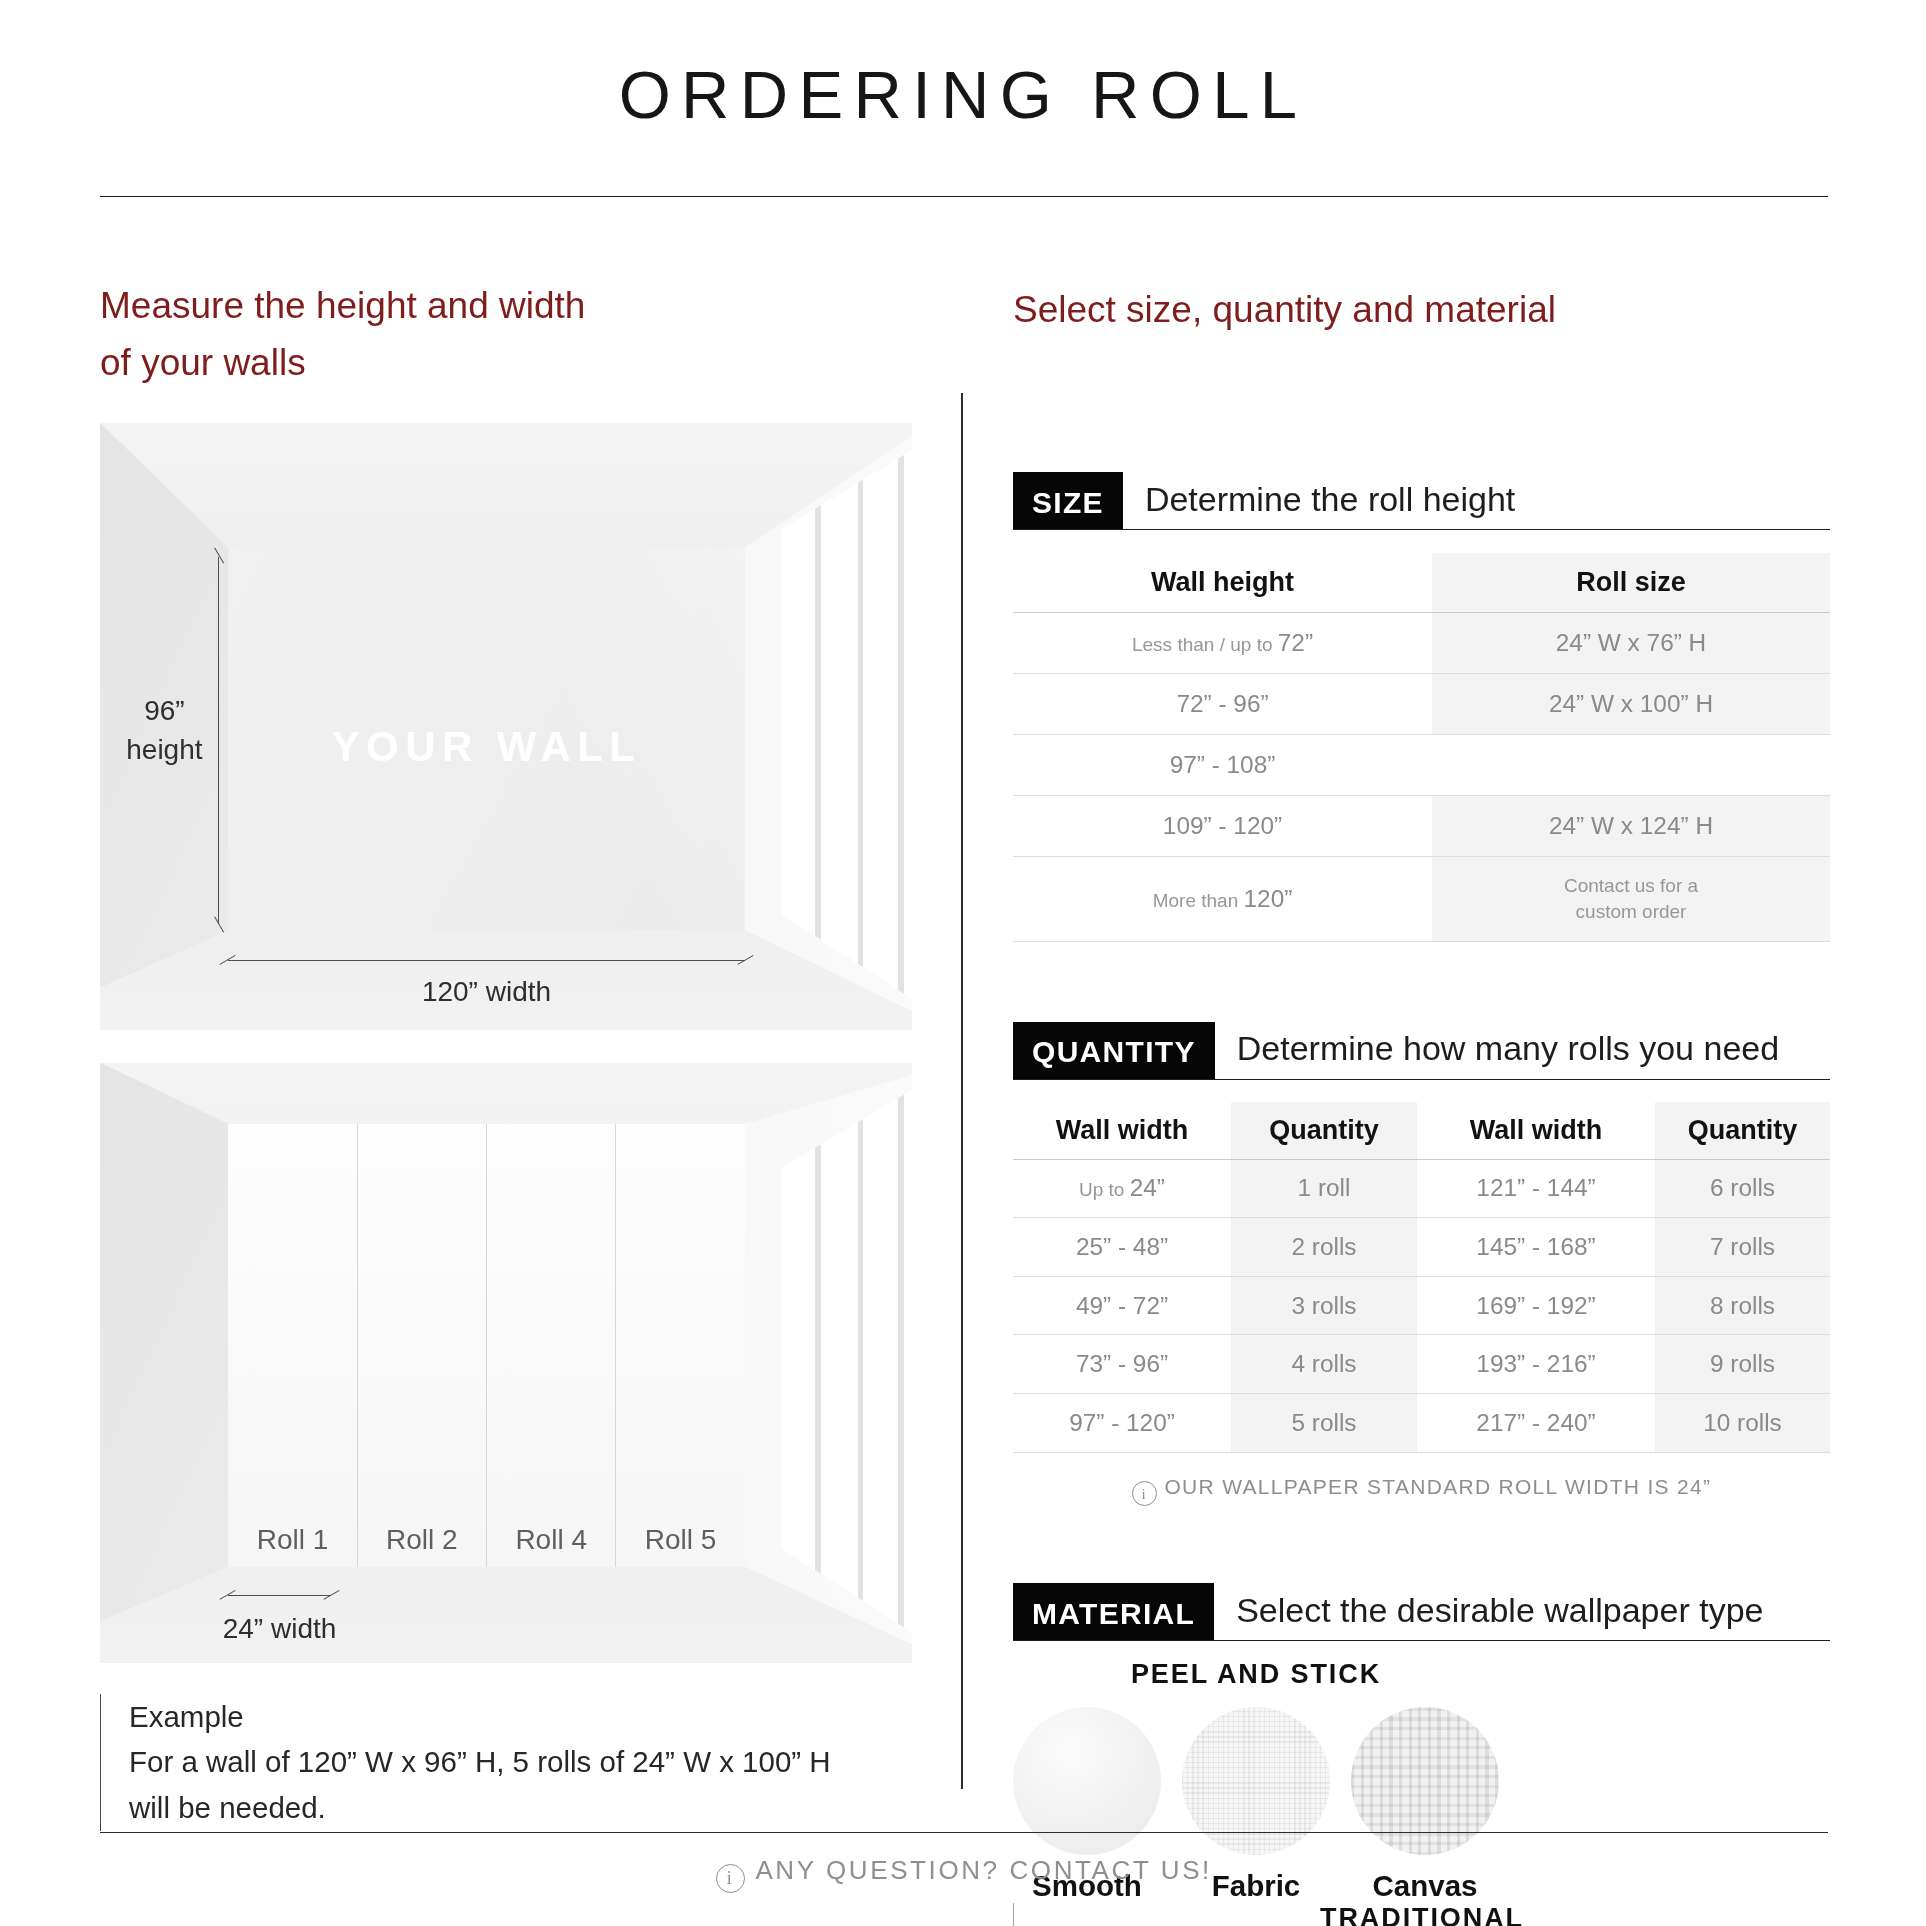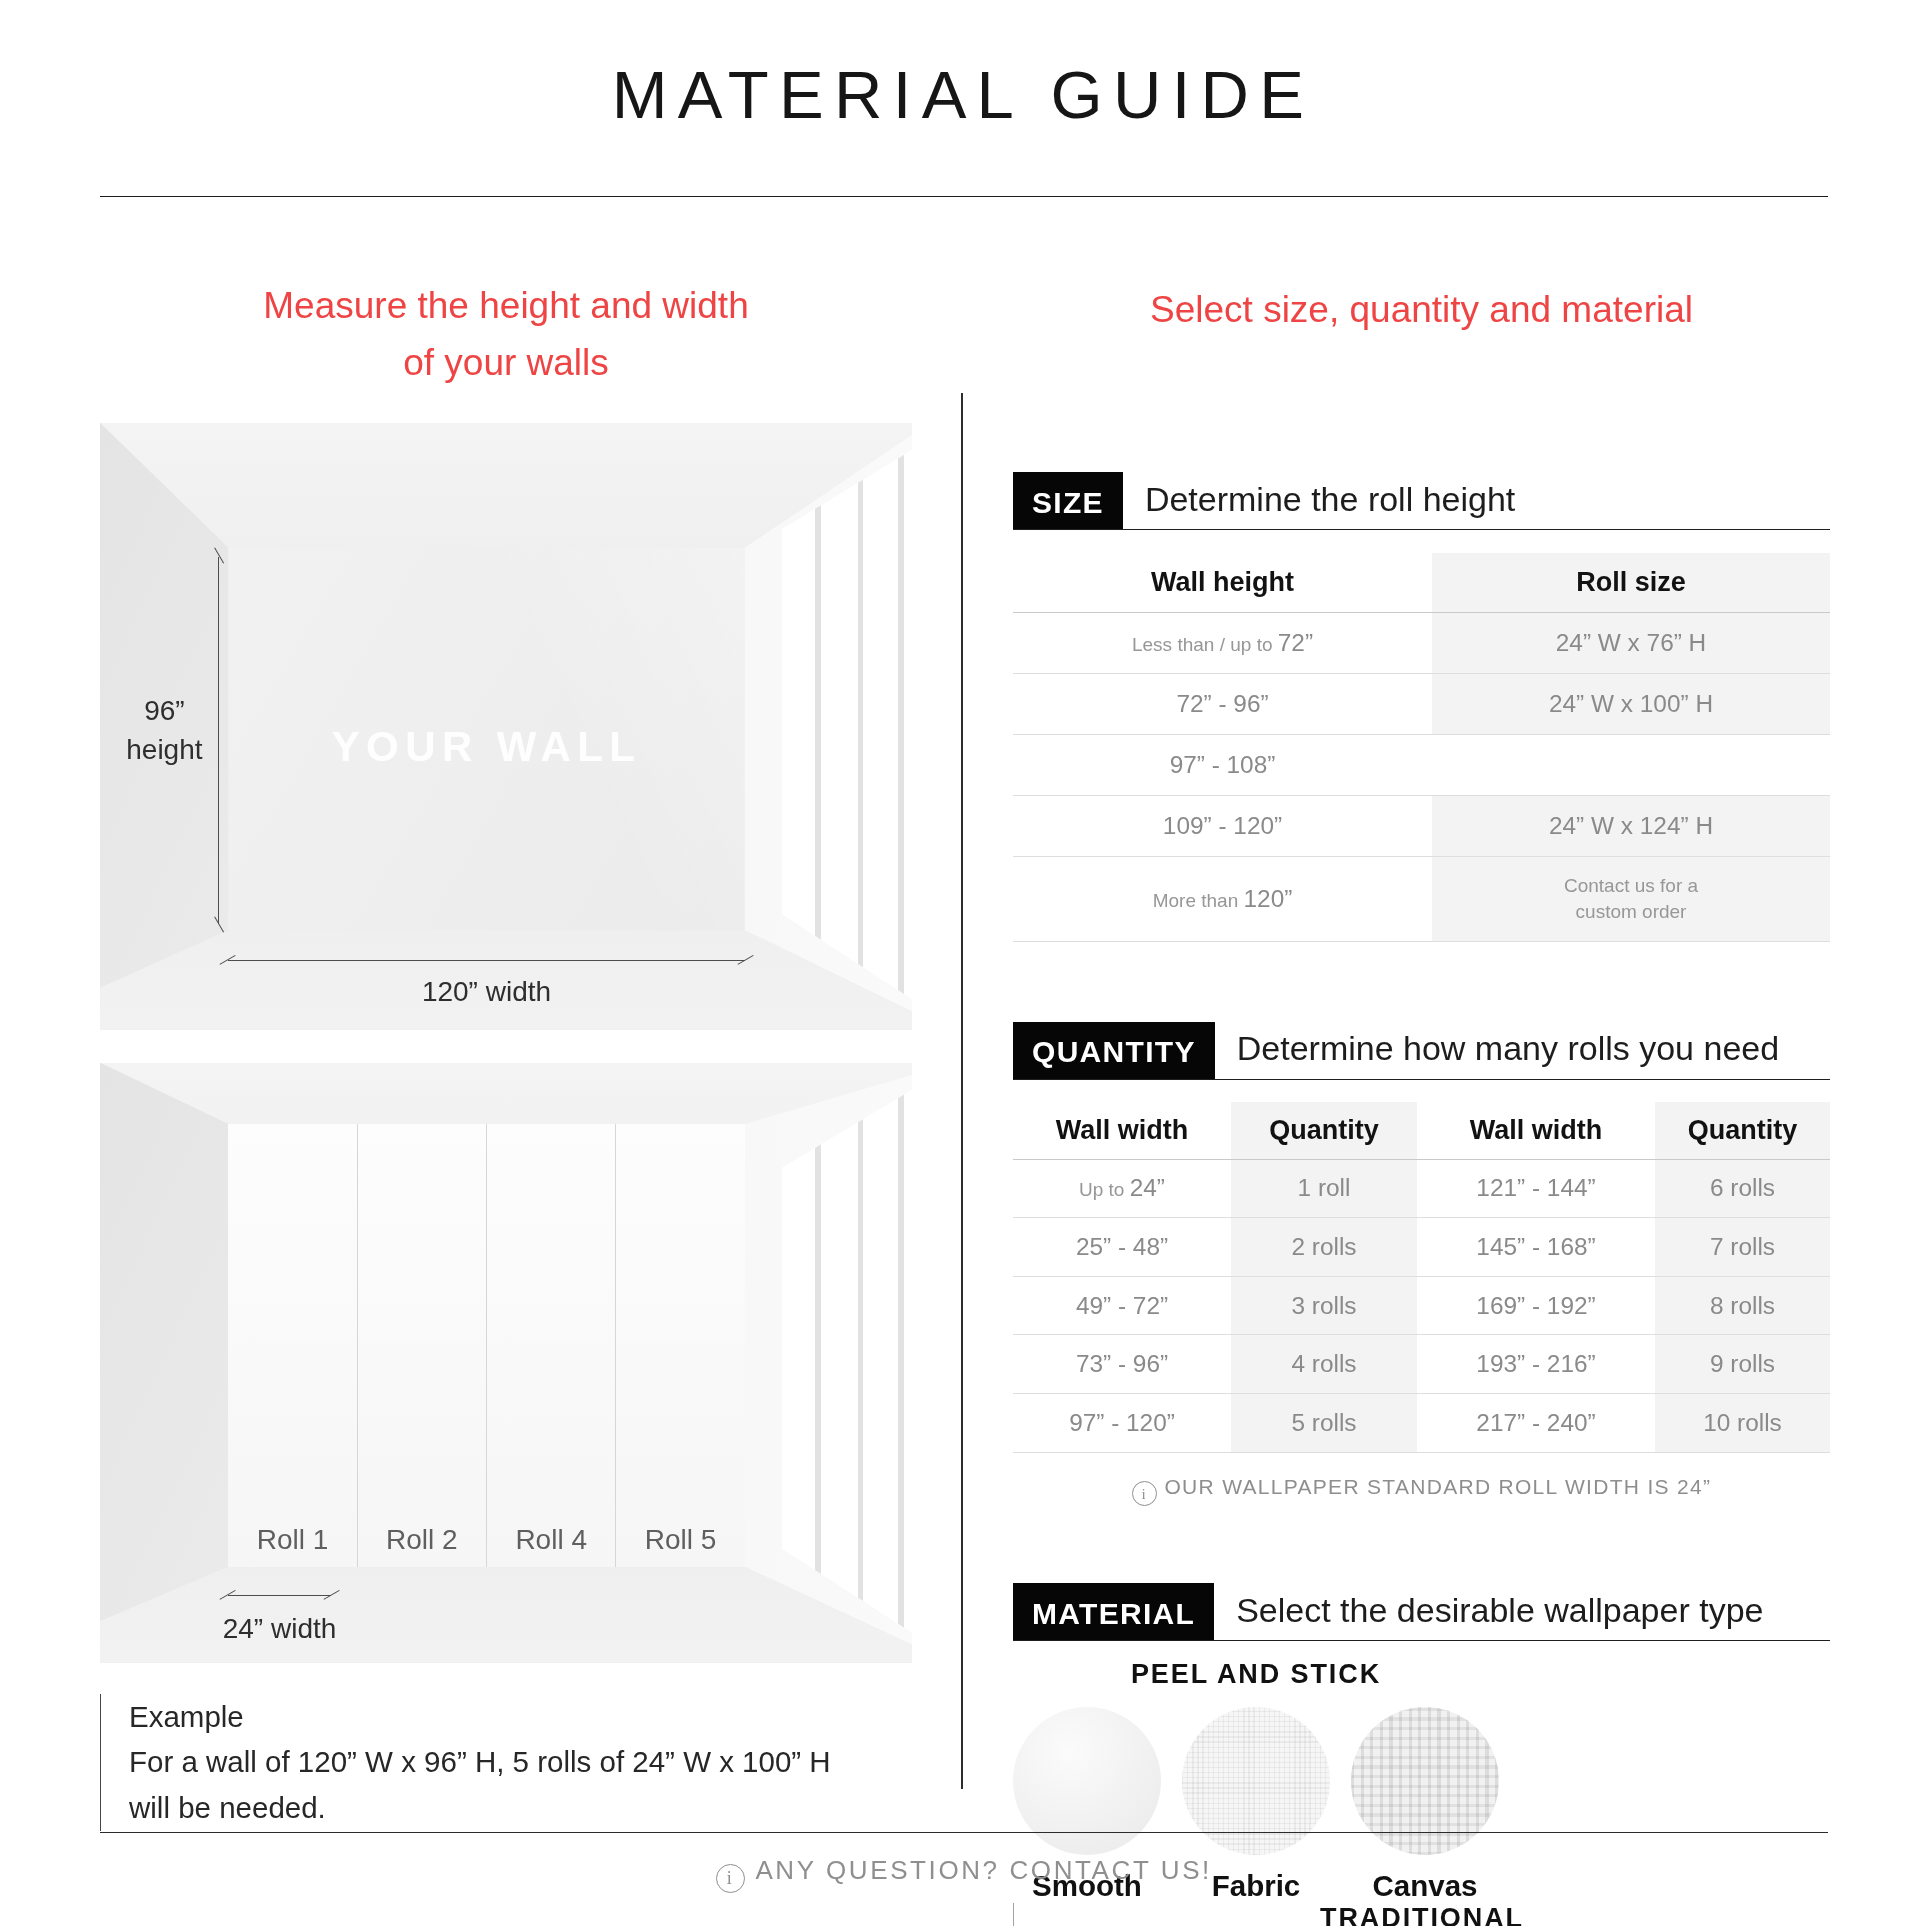--- a/index.html
+++ b/index.html
@@ -7,21 +7,21 @@
   .page{position:absolute;inset:0;width:1926px;height:1926px;background:#fff;overflow:hidden;}
 
   
   .main-title{position:absolute;top:56px;left:0;width:100%;text-align:center;font-size:67px;font-weight:400;letter-spacing:10.3px;color:#161616;white-space:nowrap;}
   .title-rule{position:absolute;top:196px;left:100px;width:1728px;height:0;border-top:1.9px solid #1e1e1e;}
 
   
   .col-left{position:absolute;left:100px;top:277px;width:812px;}
   .col-right{position:absolute;left:1013px;top:281px;width:817px;}
   .divider-v{position:absolute;left:961px;top:393px;width:1.9px;height:1396px;background:#2d2d2d;}
-  .col-heading{font-size:37px;line-height:1.55;text-align:center;color:#ef4444;}
+  .col-heading{font-size:37px;line-height:1.55;color:#7f1d1d;}
 
   
   .room{position:relative;width:812px;height:607px;margin-top:31px;background:#ececec;overflow:hidden;}
   .room.r2{height:600px;margin-top:33px;}
   .surface{position:absolute;inset:0;}
   .ceiling{background:linear-gradient(to bottom,#f4f4f4,#dfdfdf);clip-path:polygon(0% 0%,100% 0%,100% 2%,79.4% 20.6%,15.8% 20.6%,0% 0%);}
   .r2 .ceiling{clip-path:polygon(0% 0%,100% 0%,100% 2%,79.4% 10.2%,15.8% 10.2%,0% 0%);}
   .left-wall{background:linear-gradient(115deg,#e4e4e4,#f2f2f2 75%);clip-path:polygon(0% 0%,15.8% 20.6%,15.8% 83.6%,0% 93.1%);}
   .r2 .left-wall{clip-path:polygon(0% 0%,15.8% 10.2%,15.8% 84%,0% 93.1%);}
   .back-wall{background:linear-gradient(245deg,rgba(255,255,255,.6),rgba(255,255,255,0) 45%),linear-gradient(120deg,#f3f3f3,#e9e9e9);clip-path:polygon(15.8% 20.6%,79.4% 20.6%,79.4% 83.6%,15.8% 83.6%);}
@@ -103,21 +103,21 @@
   
   .footer{position:absolute;left:100px;top:1832px;width:1728px;border-top:1.9px solid #2b2b2b;padding-top:22px;text-align:center;font-size:26px;letter-spacing:2.6px;color:#8f8f8f;}
   .info-i{display:inline-flex;align-items:center;justify-content:center;width:27px;height:27px;border:1.9px solid #8f8f8f;border-radius:50%;font-size:18px;font-style:normal;color:#8f8f8f;margin-right:10.3px;vertical-align:-5.1px;font-family:"Liberation Serif",serif;}
   .note .info-i{width:23px;height:23px;border-width:1.3px;font-size:15.4px;margin-right:7.7px;vertical-align:-5.1px;}
 </style>
 </head>
 <body>
 
 <div class="page">
 
-  <div class="main-title">MATERIAL GUIDE</div>
+  <div class="main-title">ORDERING ROLL</div>
   <div class="title-rule"></div>
 
   <div class="col-left">
     <div class="col-heading">
       <span>Measure the height and width</span><br>
       <span>of your walls</span>
     </div>
 
     <div class="room r1">
       <div class="surface ceiling"></div>

